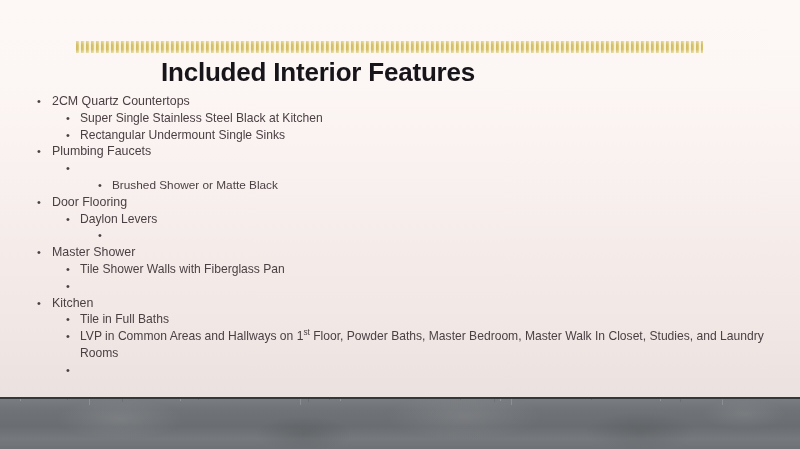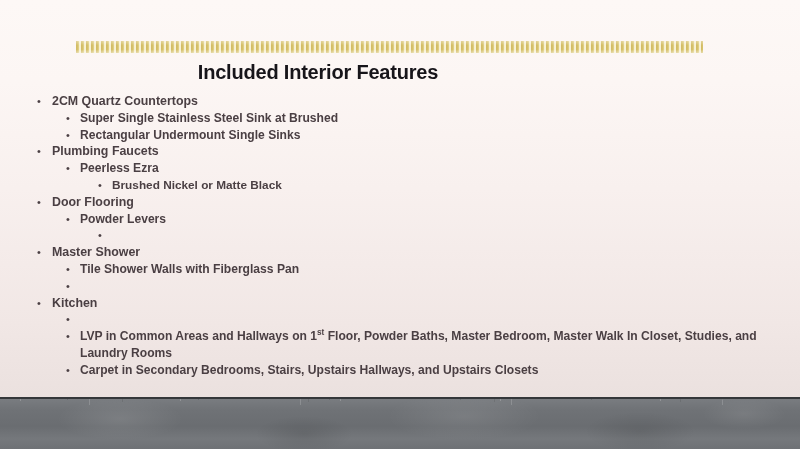--- a/index.html
+++ b/index.html
@@ -44,21 +44,21 @@
     position:absolute; inset:0;
     background:linear-gradient(180deg, rgba(255,255,255,.35) 0%, rgba(255,255,255,0) 35%, rgba(255,255,255,0) 70%, rgba(255,255,255,.45) 100%);
     pointer-events:none;
   }
 
   
   #title {
     position:absolute;
     left:0; top:55px; width:636px;
     text-align:center;
-    font-size:20px;
+    font-size:26px;
     font-weight:bold;
     color:#17151a;
     letter-spacing:-0.2px;
     line-height:34px;
     white-space:nowrap;
   }
 
   
   #body-list {
     position:absolute;
@@ -72,21 +72,21 @@
     line-height:16.8px;
     min-height:16.8px;
   }
   .li .bullet {
     position:absolute;
     top:0;
     font-size:11px;
     line-height:16.8px;
     color:#4a3f43;
   }
-  .li .txt { display:block;font-weight:bold; }
+  .li .txt { display:block; }
 
   .lvl1 { padding-left:52px; }
   .lvl1 .bullet { left:37px; }
   .lvl2 { padding-left:80px; font-size:12.1px; }
   .lvl2 .bullet { left:66px; }
   .lvl3 { padding-left:112px; font-size:11.8px; }
   .lvl3 .bullet { left:98px; }
 
   .txt sup { font-size:.68em; vertical-align:super; line-height:0; }
 
@@ -140,45 +140,44 @@
 
   <div id="title">Included Interior Features</div>
 
   <div id="body-list">
       <div class="li lvl1">
         <span class="bullet">•</span>
         <span class="txt">2CM Quartz Countertops</span>
       </div>
       <div class="li lvl2">
         <span class="bullet">•</span>
-        <span class="txt">Super Single Stainless Steel Sink at Brushed</span>
+        <span class="txt">Super Single Stainless Steel Black at Kitchen</span>
       </div>
       <div class="li lvl2">
         <span class="bullet">•</span>
         <span class="txt">Rectangular Undermount Single Sinks</span>
       </div>
       <div class="li lvl1">
         <span class="bullet">•</span>
         <span class="txt">Plumbing Faucets</span>
       </div>
       <div class="li lvl2">
         <span class="bullet">•</span>
-        <span class="txt">Peerless Ezra</span>
       </div>
       <div class="li lvl3">
         <span class="bullet">•</span>
-        <span class="txt">Brushed Nickel or Matte Black</span>
+        <span class="txt">Brushed Shower or Matte Black</span>
       </div>
       <div class="li lvl1">
         <span class="bullet">•</span>
         <span class="txt">Door Flooring</span>
       </div>
       <div class="li lvl2">
         <span class="bullet">•</span>
-        <span class="txt">Powder Levers</span>
+        <span class="txt">Daylon Levers</span>
       </div>
       <div class="li lvl3">
         <span class="bullet">•</span>
       </div>
       <div class="li lvl1">
         <span class="bullet">•</span>
         <span class="txt">Master Shower</span>
       </div>
       <div class="li lvl2">
         <span class="bullet">•</span>
@@ -186,28 +185,28 @@
       </div>
       <div class="li lvl2">
         <span class="bullet">•</span>
       </div>
       <div class="li lvl1">
         <span class="bullet">•</span>
         <span class="txt">Kitchen</span>
       </div>
       <div class="li lvl2">
         <span class="bullet">•</span>
+        <span class="txt">Tile in Full Baths</span>
       </div>
       <div class="li lvl2">
         <span class="bullet">•</span>
         <span class="txt">LVP in Common Areas and Hallways on 1<sup>st</sup> Floor, Powder Baths, Master Bedroom, Master Walk In Closet, Studies, and Laundry Rooms</span>
       </div>
       <div class="li lvl2">
         <span class="bullet">•</span>
-        <span class="txt">Carpet in Secondary Bedrooms, Stairs, Upstairs Hallways, and Upstairs Closets</span>
       </div>
     </div>
 
   <div id="stone-band">
     <div class="top-edge"></div>
     <div class="base"></div>
     <div class="veins"></div>
     <div class="mottle"></div>
   </div>
 

